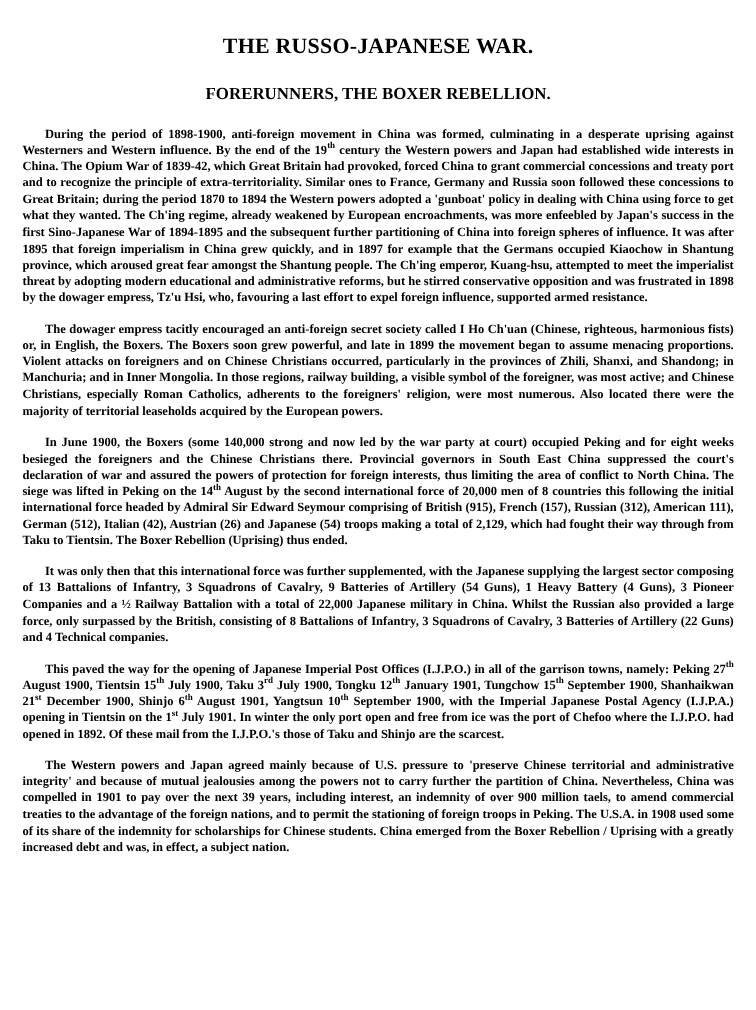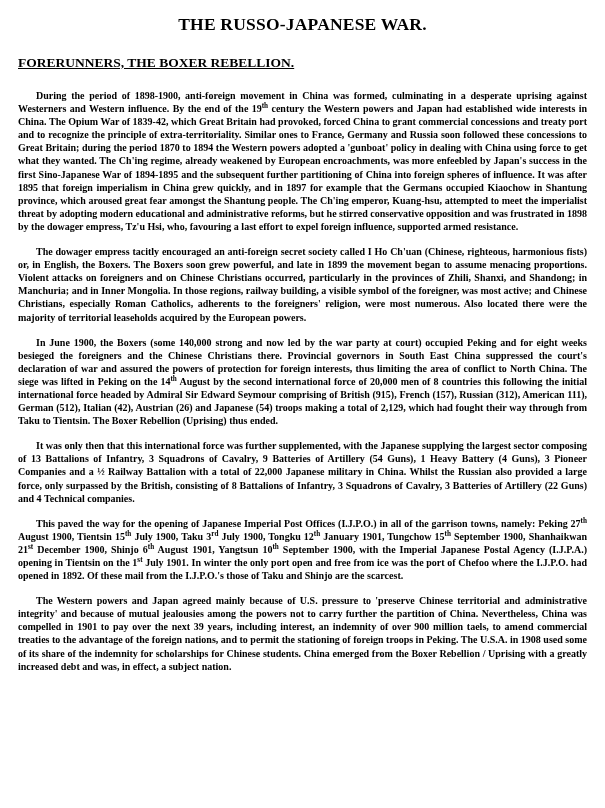--- a/index.html
+++ b/index.html
@@ -16,28 +16,27 @@
   .page {
     width: 605px;
     box-sizing: border-box;
     padding: 14px 18px 10px 18px;
   }
   .doc-title {
     text-align: center;
     font-weight: bold;
     font-size: 17.5px;
     letter-spacing: 0.2px;
-    margin: 0 0 0 0;
+    margin: 12px 0 0 0;
   }
   .doc-subtitle {
-    text-align: left;
+    text-align: center;
     font-weight: bold;
     font-size: 13.5px;
     margin: 20px 0 0 0;
-    text-decoration: underline;
   }
   .body-block {
     margin-top: 18px;
   }
   p.para {
     font-weight: bold;
     font-size: 10px;
     line-height: 1.31;
     text-align: justify;
     text-justify: inter-word;

